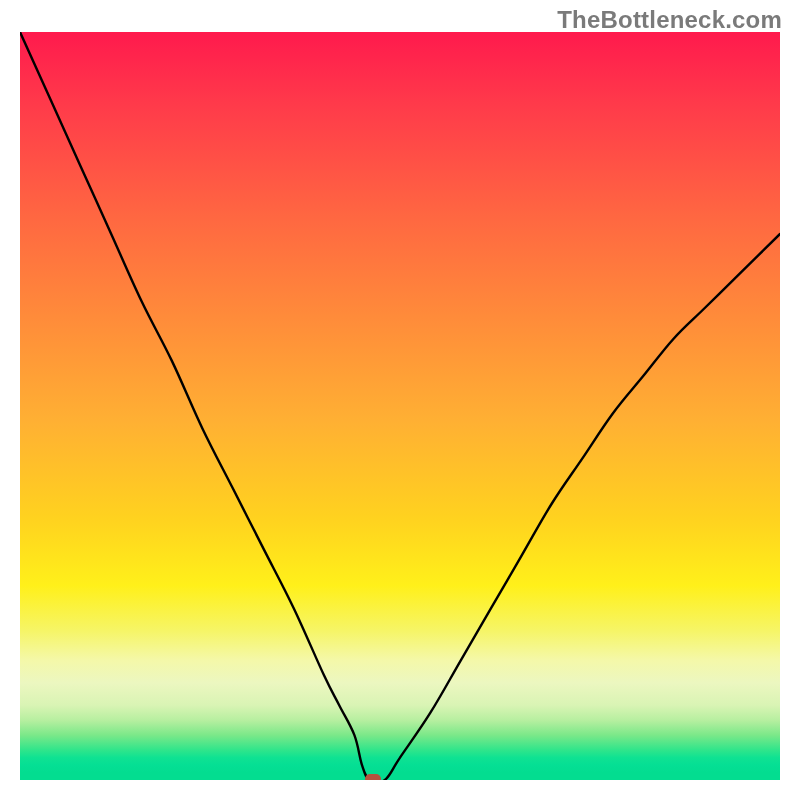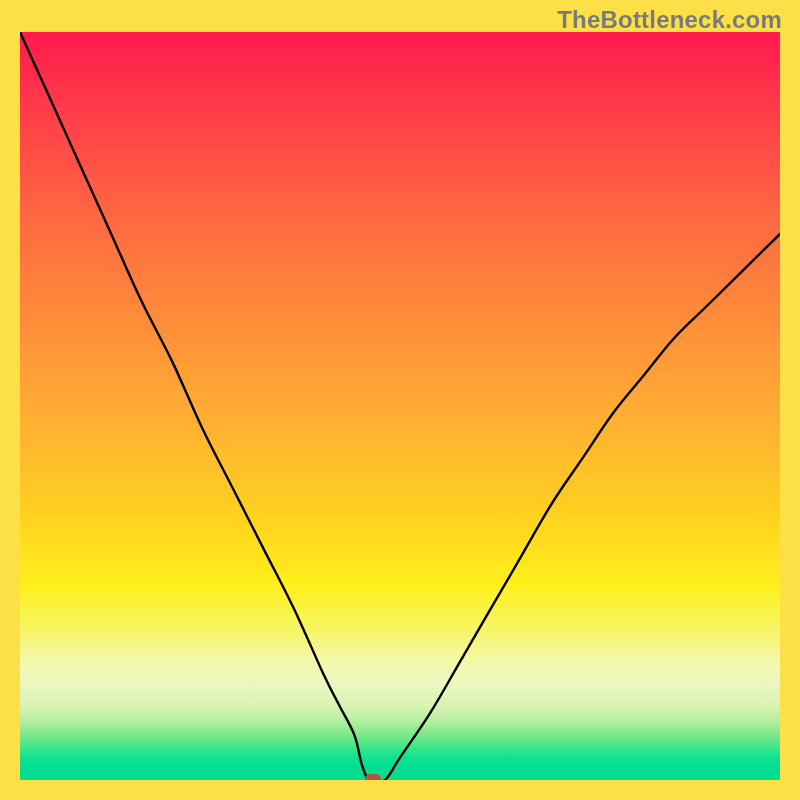--- a/index.html
+++ b/index.html
@@ -1,21 +1,21 @@
 <!DOCTYPE html>
 <html><head>
 <meta charset="utf-8">
 <style>
   * { margin: 0; padding: 0; box-sizing: border-box; }
   html, body { width: 800px; height: 800px; overflow: hidden; background: #000; }
   .frame {
     position: relative;
     width: 800px;
     height: 800px;
-    background: #fde047;
+    background: #ffffff;
   }
   .watermark {
     position: absolute;
     top: 6px;
     right: 18px;
     font-family: Arial, Helvetica, sans-serif;
     font-size: 24px;
     font-weight: 600;
     color: #7a7a7a;
     letter-spacing: 0.2px;

